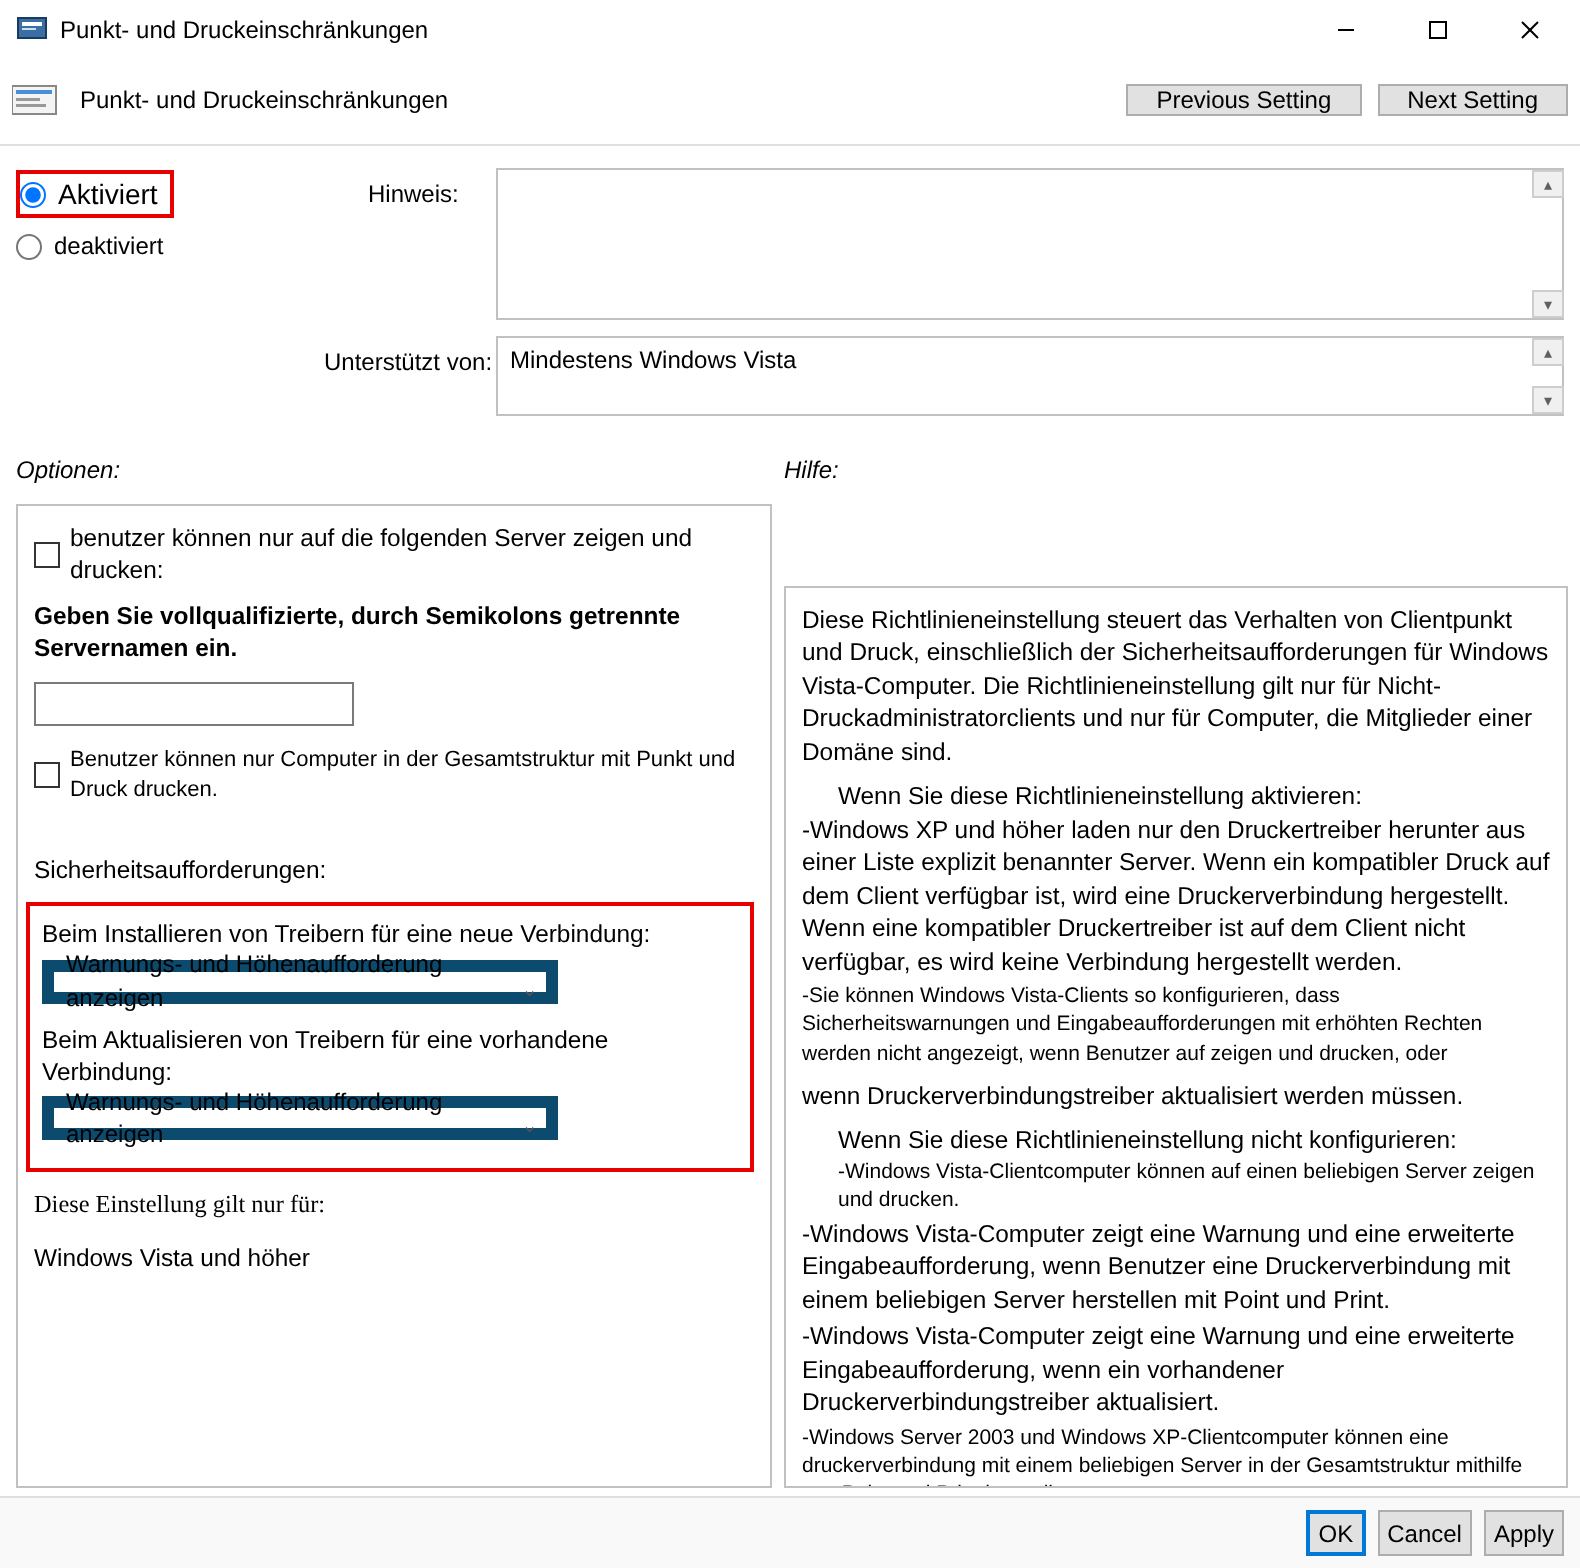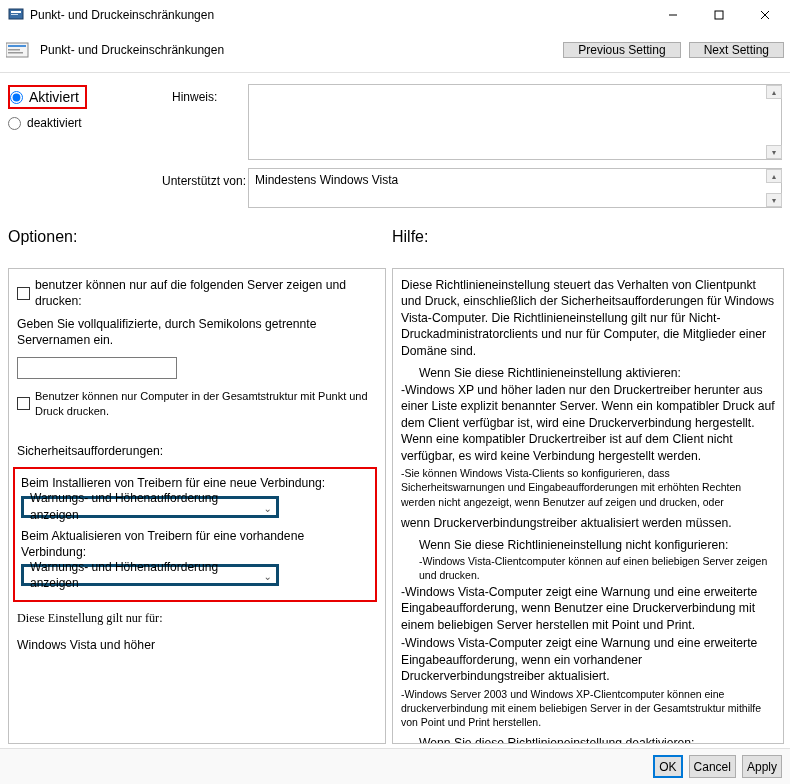--- a/index.html
+++ b/index.html
@@ -13,35 +13,35 @@
 .subheader .icon { width:28px; height:20px; margin-right:6px; }
 .subheader .policyname { font-size:12px; flex:1; }
 .navbtn { height:16px; padding:0 14px; background:#e1e1e1; border:1px solid #adadad; font-size:12px; margin-left:8px; display:flex; align-items:center; }
 .divider { height:1px; background:#e0e0e0; margin:0 0 8px 0; }
 .config-row { display:flex; padding:0 8px; }
 .config-left { width:240px; }
 .radio-line { display:flex; align-items:center; height:20px; padding:3px 0; }
 .radio-line input { margin-right:6px; }
 .radio-highlight { border:2px solid #e80000; display:inline-flex; align-items:center; padding:0 6px 0 0; margin:4px 0; background:#fff; }
 .radio-highlight .label { font-size:14px; }
-.hinweis-label { position:absolute; left:172px; top:90px; }
+.hinweis-label { position:absolute; left:184px; top:90px; }
 .supported-label { position:absolute; left:162px; top:174px; }
 .textarea-hinweis { position:absolute; left:248px; top:84px; width:534px; height:76px; border:1px solid #c1c1c1; background:#fff; resize:none; font-family:inherit; font-size:12px; }
 .textarea-support { position:absolute; left:248px; top:168px; width:534px; height:40px; border:1px solid #c1c1c1; background:#fff; font-family:inherit; font-size:12px; padding:4px 6px; resize:none; }
 .scrollbtn { position:absolute; width:16px; height:14px; background:#f0f0f0; border:1px solid #cdcdcd; display:flex; align-items:center; justify-content:center; font-size:8px; color:#606060; }
 .panes { position:absolute; left:8px; top:228px; right:6px; bottom:40px; display:flex; }
 .pane { display:flex; flex-direction:column; }
 .pane-left { width:378px; margin-right:6px; }
-.pane-right { flex:1; }
-.pane-label { height:18px; font-size:16px; margin-bottom:22px; }
+.pane-right { flex:1;gap:41px; }
+.pane-label { height:18px; font-size:12px; margin-bottom:6px;font-style:italic; }
 .pane-body { flex:1; border:1px solid #c1c1c1; background:#fff; padding:8px; overflow:auto; font-size:12.2px; line-height:1.35; }
 .chk-line { display:flex; align-items:center; margin-bottom:6px; }
 .chk-box { width:13px; height:13px; border:1px solid #333; margin-right:5px; flex-shrink:0; }
 .txtinput { width:160px; height:22px; border:1px solid #7a7a7a; margin:4px 0 10px 0; padding:2px 4px; font-family:inherit; font-size:12px; }
-.select-wrap { position:relative; width:258px; height:22px; border:3px solid #0c4a6e; display:flex; align-items:center; padding:0 6px; margin:4px 0 10px 0; font-size:12px; }
+.select-wrap { position:relative; width:258px; height:22px; border:6px solid #0c4a6e; display:flex; align-items:center; padding:0 6px; margin:4px 0 10px 0; font-size:12px; }
 .select-wrap .chev { position:absolute; right:4px; top:3px; font-size:10px; color:#555; }
 .red-frame { border:2px solid #e80000; padding:6px 6px 4px 6px; margin:-2px 0 8px -4px; }
 .bottombar { position:absolute; left:0; right:0; bottom:0; height:36px; display:flex; align-items:center; justify-content:flex-end; padding:0 8px; border-top:1px solid #e0e0e0; background:#f9f9f9; }
 .btn { height:23px; padding:0 4px; margin-left:6px; background:#e1e1e1; border:1px solid #adadad; font-size:12px; display:flex; align-items:center; }
 .btn.primary { border:2px solid #0078d7; background:#e1e1e1; }
 .help-text p { margin-bottom:6px; }
 .help-text .indent { padding-left:18px; }
 .help-text .small { font-size:10.5px; }
 </style>
 </head>
@@ -118,21 +118,21 @@
 
 <div class="panes">
   <div class="pane pane-left">
     <div class="pane-label">Optionen:</div>
     <div class="pane-body">
 
       <div class="chk-line">
         <span class="chk-box"></span>
         <span>benutzer können nur auf die folgenden Server zeigen und drucken:</span>
       </div>
-      <div style="margin-bottom:4px;">Geben Sie vollqualifizierte, durch Semikolons getrennte Servernamen ein.</div>
+      <div style="margin-bottom:4px;font-weight:bold;">Geben Sie vollqualifizierte, durch Semikolons getrennte Servernamen ein.</div>
       <input class="txtinput" value="" style="">
       <div class="chk-line">
         <span class="chk-box"></span>
         <span style="font-size:11px;">Benutzer können nur Computer in der Gesamtstruktur mit Punkt und Druck drucken.</span>
       </div>
 
       <div style="height:18px;"></div>
       <div style="margin-bottom:10px;">Sicherheitsaufforderungen:</div>
 
       <div class="red-frame">

